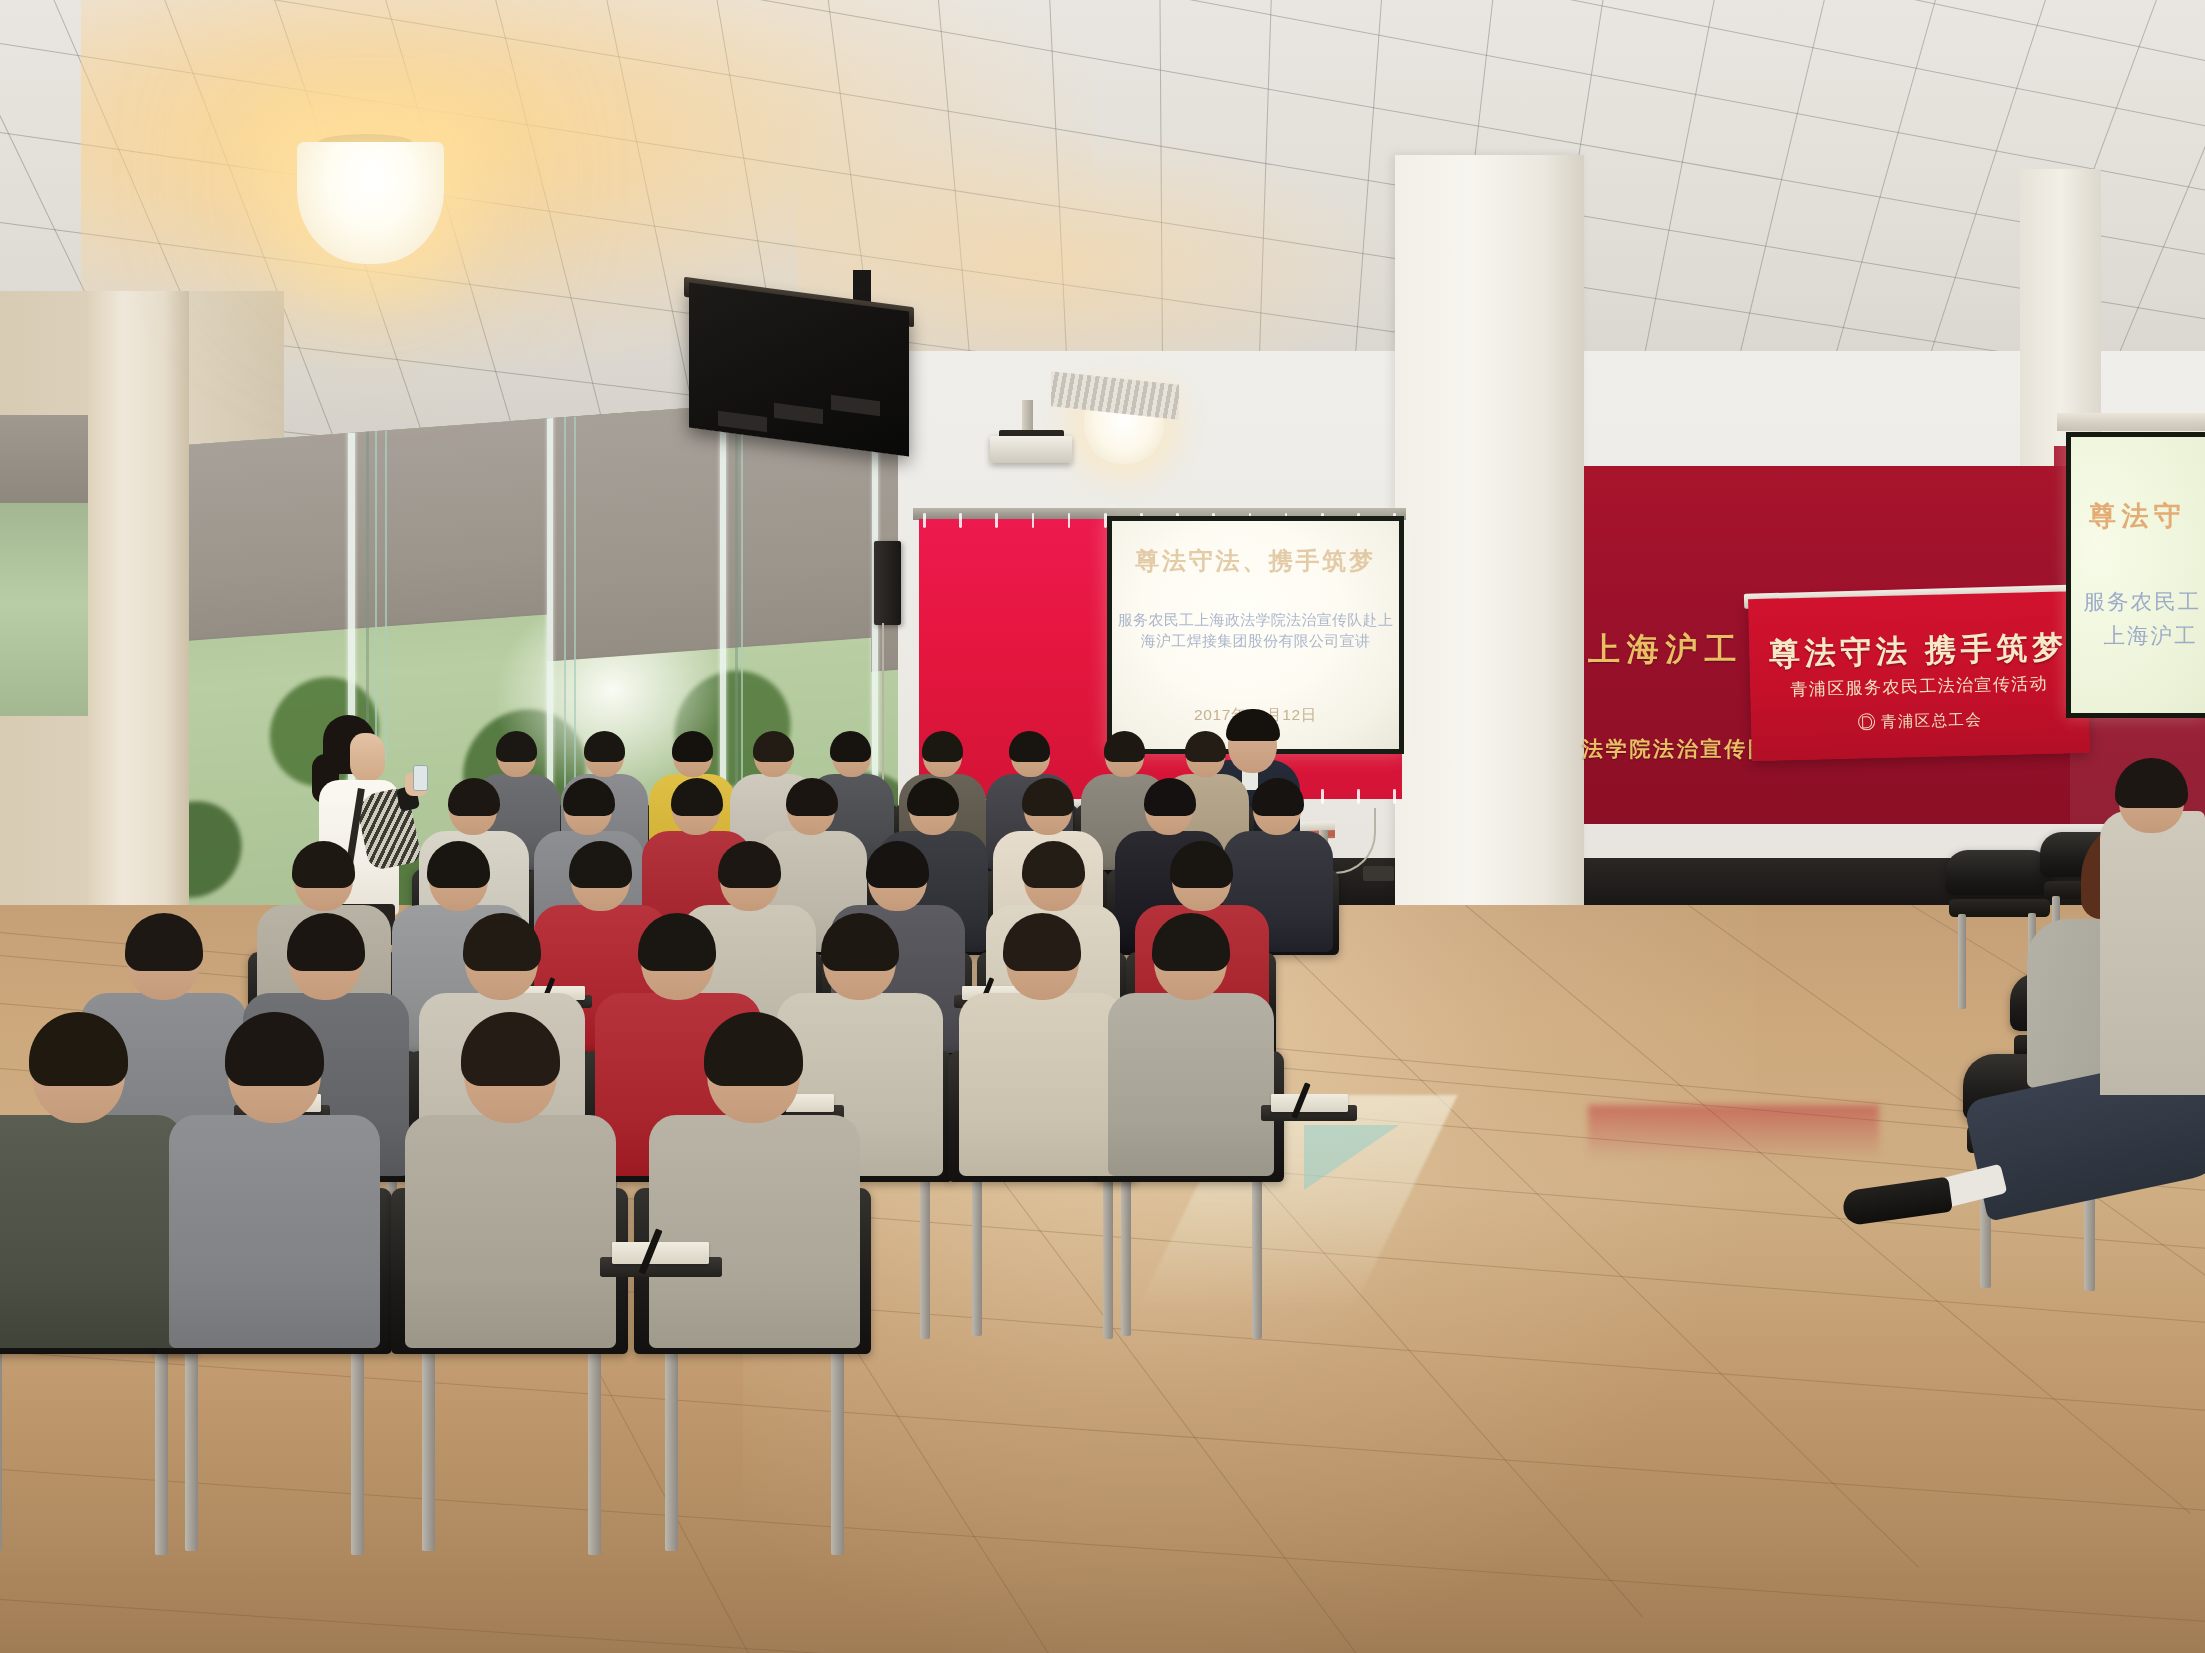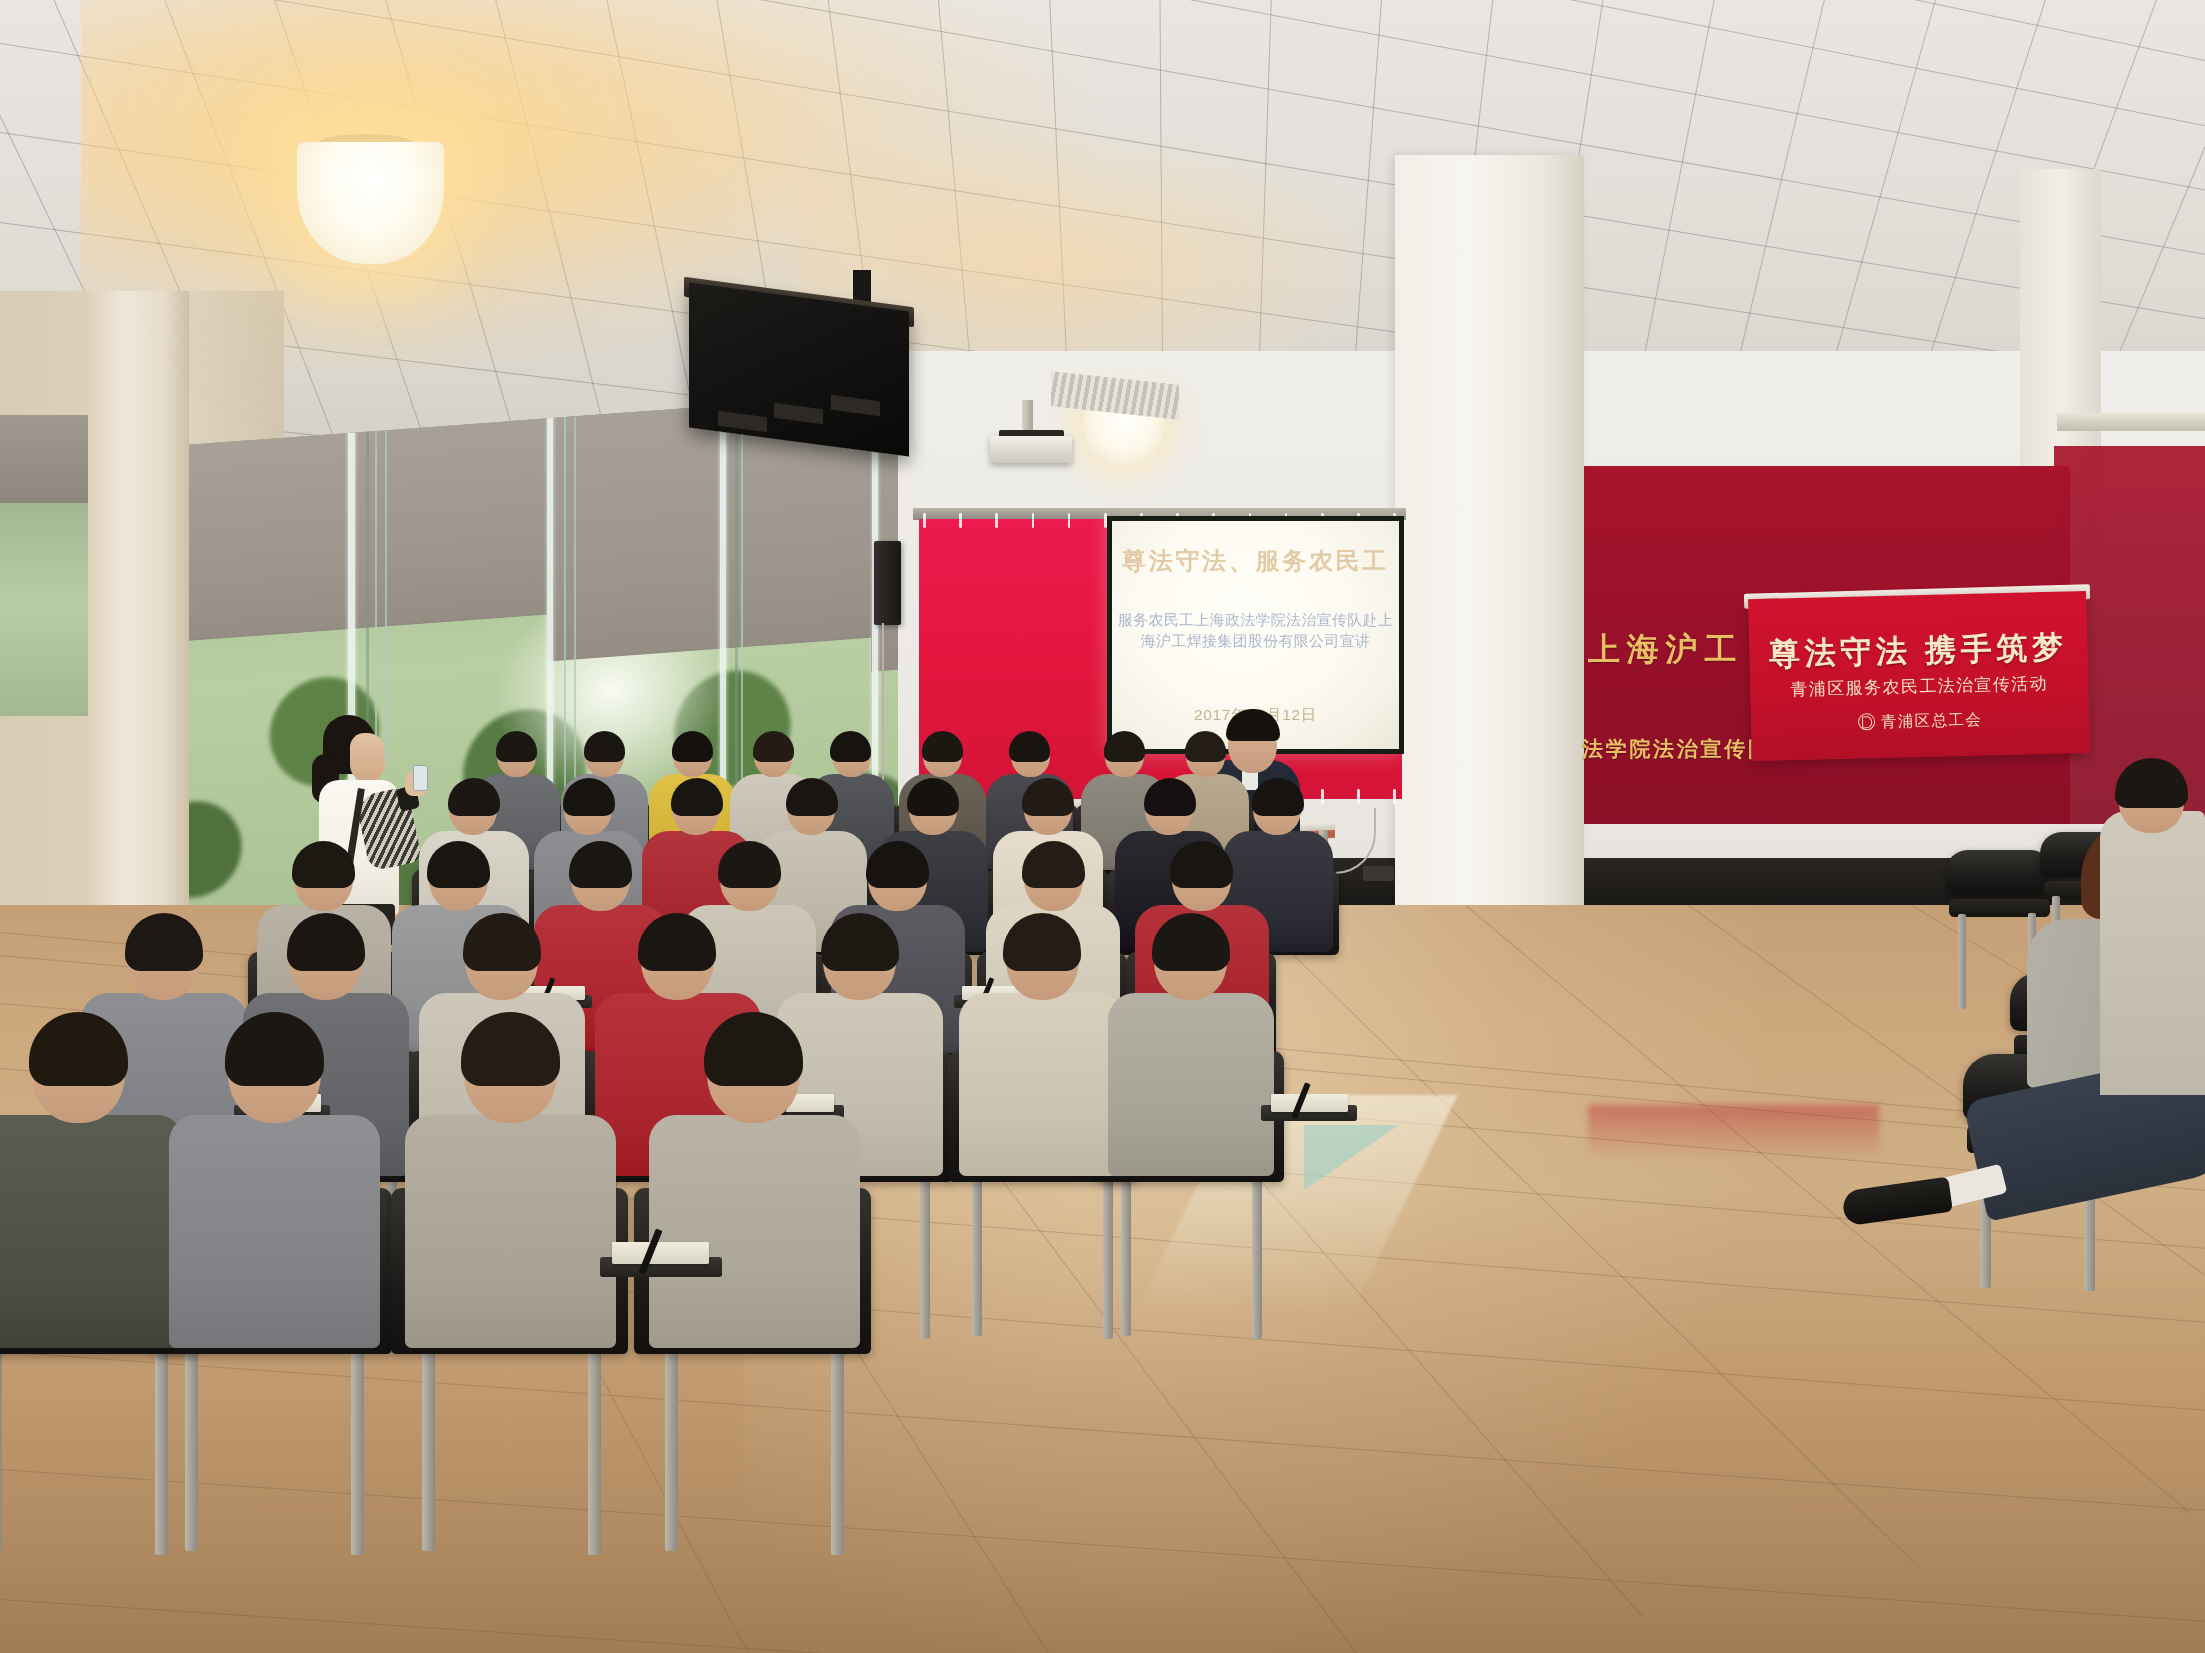--- a/index.html
+++ b/index.html
@@ -434,27 +434,34 @@
   <div class="white-banner">
     <div class="wb-title">尊法守法  携手筑梦</div>
     <div class="wb-sub">青浦区服务农民工法治宣传活动</div>
     <div class="wb-org">
       <span class="wb-logo"></span><span>青浦区总工会</span>
     </div>
   </div>
 
   <div class="screen-main">
     <div class="screen-inner">
-      <div class="slide-title">尊法守法、服务农民工</div>
+      <div class="slide-title">尊法守法、携手筑梦</div>
       <div class="slide-body">服务农民工上海政法学院法治宣传队赴上海沪工焊接集团股份有限公司宣讲</div>
       <div class="slide-date">2017年10月12日</div>
     </div>
   </div>
 
   <div class="screen-right-rail"></div>
+  <div class="screen-right">
+    <div class="screen-right-inner">
+      <div class="sr-title">尊法守</div>
+      <div class="sr-l1">服务农民工</div>
+      <div class="sr-l2">上海沪工</div>
+    </div>
+  </div>
 
   <div class="pendant-cap"></div>
   <div class="pendant"></div>
   <div class="pendant2"></div>
 
   <div class="speaker-stem"></div>
   <div class="speaker-frame"></div>
   <div class="speaker-box"></div>
   <div class="speaker-vent" style="left:718px;top:414px;width:49px;"></div>
   <div class="speaker-vent" style="left:774px;top:406px;width:49px;"></div>

